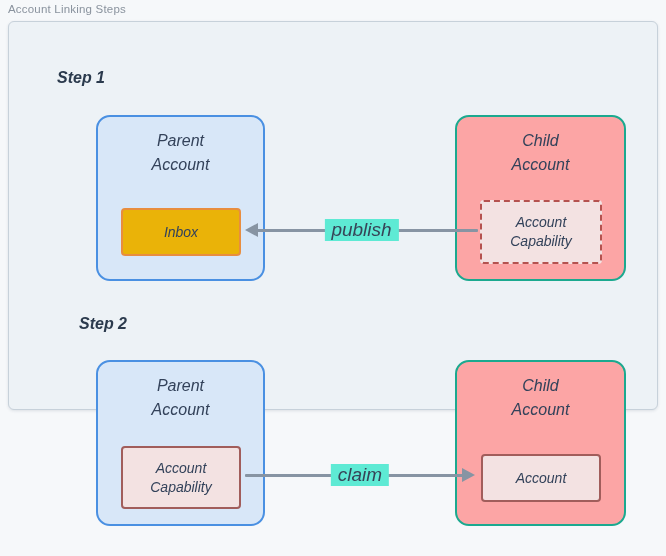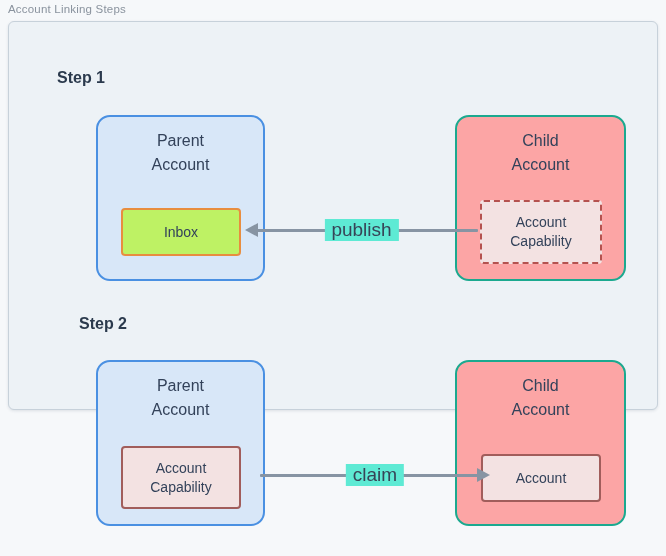--- a/index.html
+++ b/index.html
@@ -17,20 +17,21 @@
     letter-spacing: 0.2px;
   }
 
   .panel {
     position: absolute; left: 8px; top: 21px;
     width: 650px; height: 389px;
     background: #edf2f6;
     border: 1px solid #c7d1da;
     border-radius: 6px;
     box-shadow: 0 1px 3px rgba(40,60,80,0.12);
+    font-style: italic;
   }
 
   .step-heading {
     position: absolute;
     font-size: 16px; font-weight: bold; color: #2b3a4d;
   }
   .step1-heading { left: 48px; top: 47px; }
   .step2-heading { left: 48px; top: 293px; margin-left: 22px; }
 
   .account-box {
@@ -54,32 +55,32 @@
 
   .inner-box {
     position: absolute;
     border-radius: 4px;
     border: 2px solid;
     display: flex; flex-direction: column;
     align-items: center; justify-content: center;
     font-size: 14px; line-height: 19px; color: #33425a;
     text-align: center;
   }
-  .inner-box.orange { background: #bef264; border-color: #e88d3f; }
+  .inner-box.orange { background: #eab308; border-color: #e88d3f; }
   .inner-box.pink   { background: #f3e2e2; border-color: #a15d5b; }
   .inner-box.pink.dashed { border: 2px dashed #b5524f; }
 
   .inbox-1 { left: 23px; top: 91px; width: 120px; height: 48px; }   
   .cap-1   { left: 23px; top: 83px; width: 122px; height: 64px; }   
   .cap-2   { left: 23px; top: 84px; width: 120px; height: 63px; }   
   .acct-2  { left: 24px; top: 92px; width: 120px; height: 48px; }   
 
   .arrow { position: absolute; height: 18px; }
   .arrow-1 { left: 236px; top: 199px; width: 233px; }
-  .arrow-2 { left: 251px; top: 444px; width: 230px; }
+  .arrow-2 { left: 236px; top: 444px; width: 230px; }
 
   .arrow .line {
     position: absolute; top: 7.5px; height: 3px;
     background: #8794a3; border-radius: 1px;
   }
   .arrow-1 .line { left: 10px; right: 0; }
   .arrow-2 .line { left: 0; right: 10px; }
 
   .arrow .head {
     position: absolute; top: 2px;

